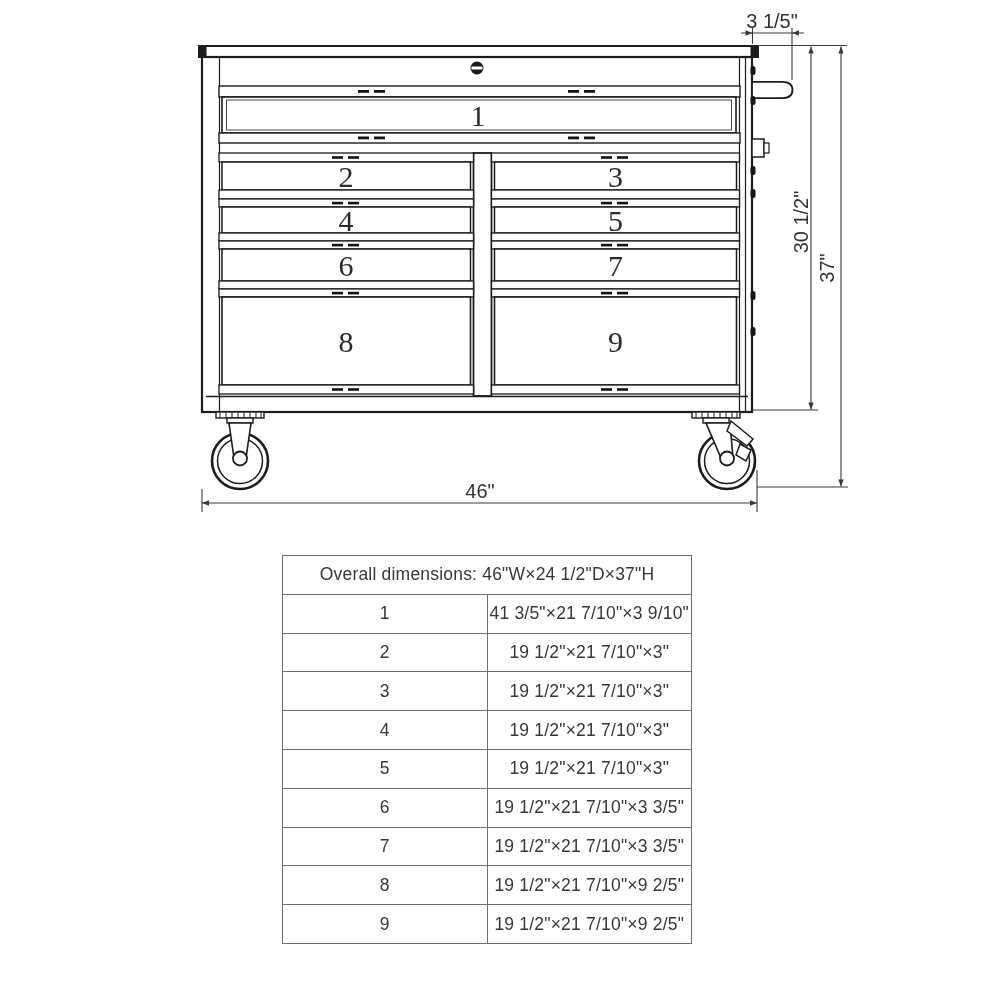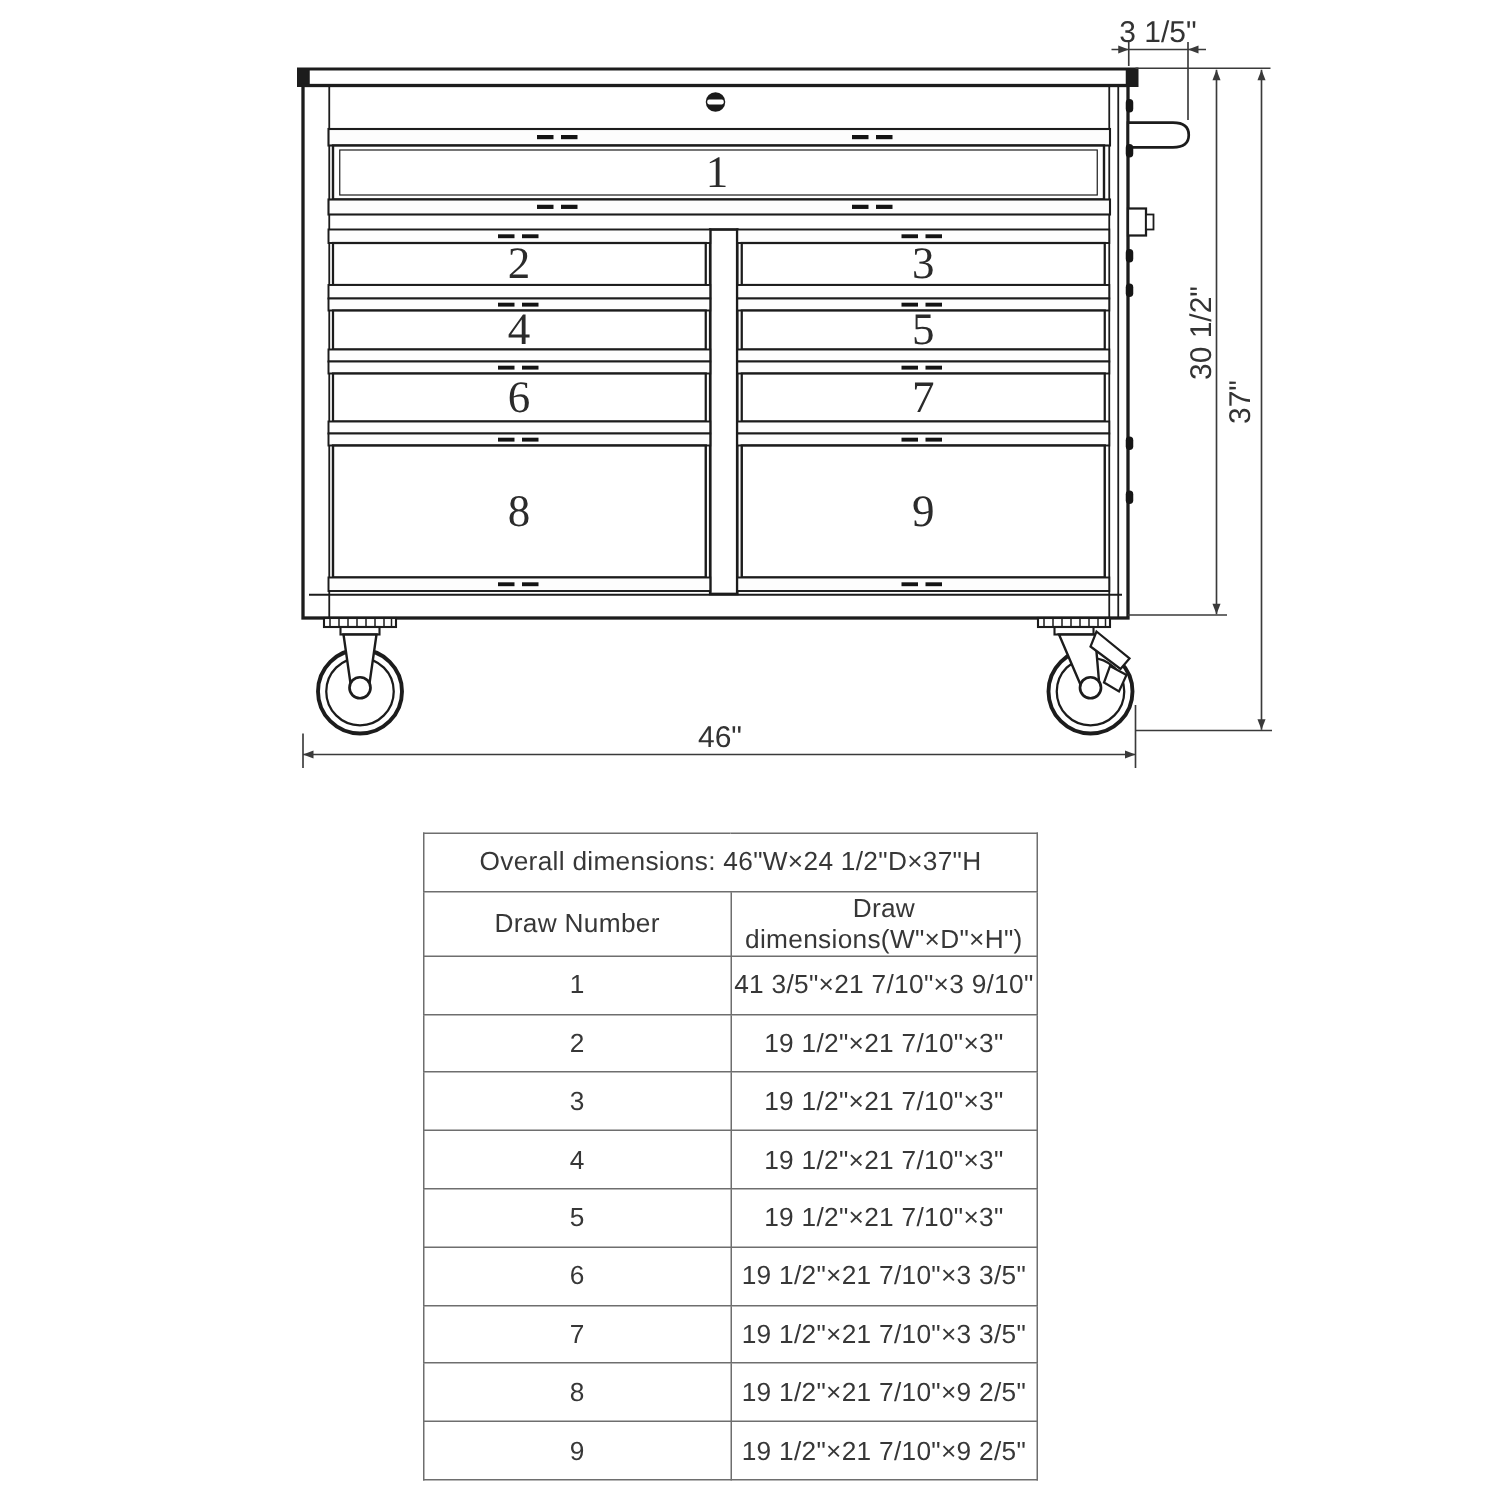--- a/index.html
+++ b/index.html
@@ -235,24 +235,20 @@
       <text class="dim-label" x="480" y="498">46"</text>
     </g>
   </svg>
 
   <table class="dim-table">
     <tbody>
       <tr>
         <td colspan="2">Overall dimensions: 46"W×24 1/2"D×37"H</td>
       </tr>
       <tr>
-        <td class="col-num">Draw Number</td>
-        <td>Draw dimensions(W"×D"×H")</td>
-      </tr>
-      <tr>
         <td class="col-num">1</td>
         <td>41 3/5"×21 7/10"×3 9/10"</td>
       </tr>
       <tr>
         <td class="col-num">2</td>
         <td>19 1/2"×21 7/10"×3"</td>
       </tr>
       <tr>
         <td class="col-num">3</td>
         <td>19 1/2"×21 7/10"×3"</td>

